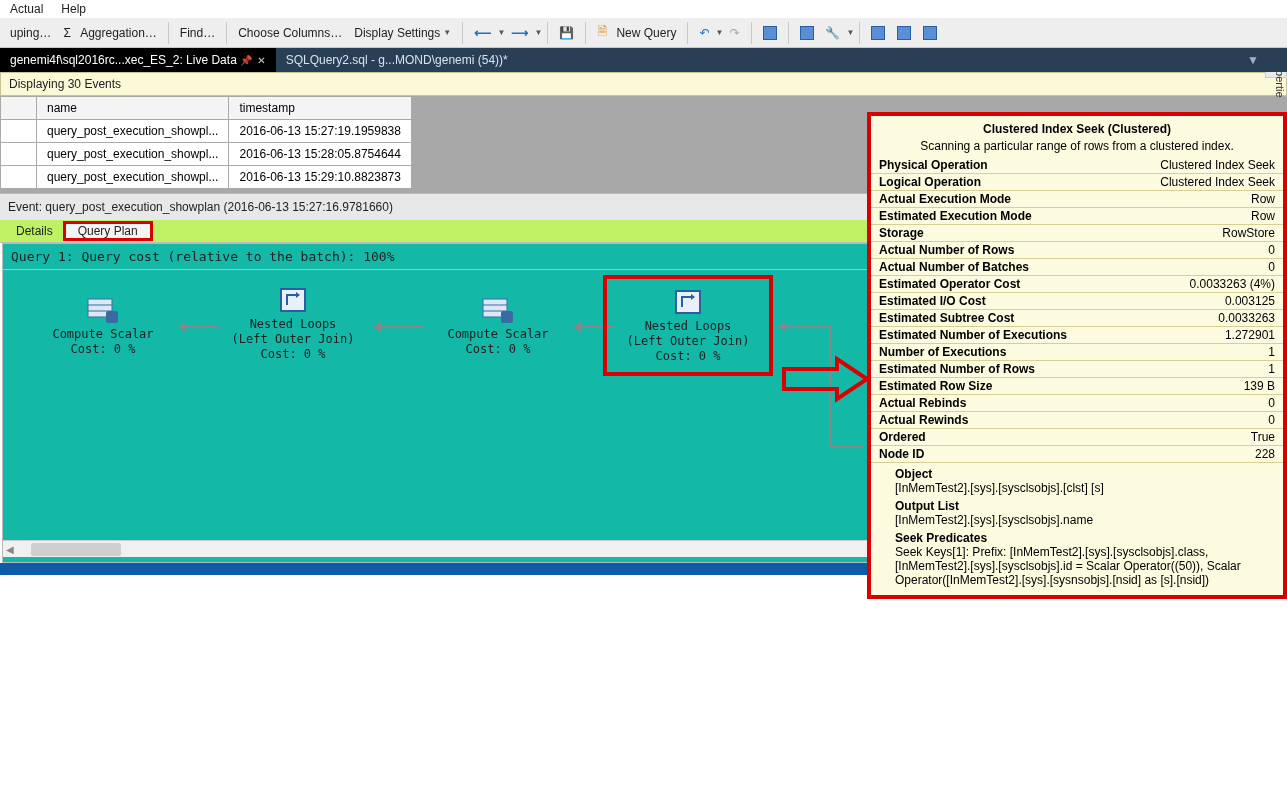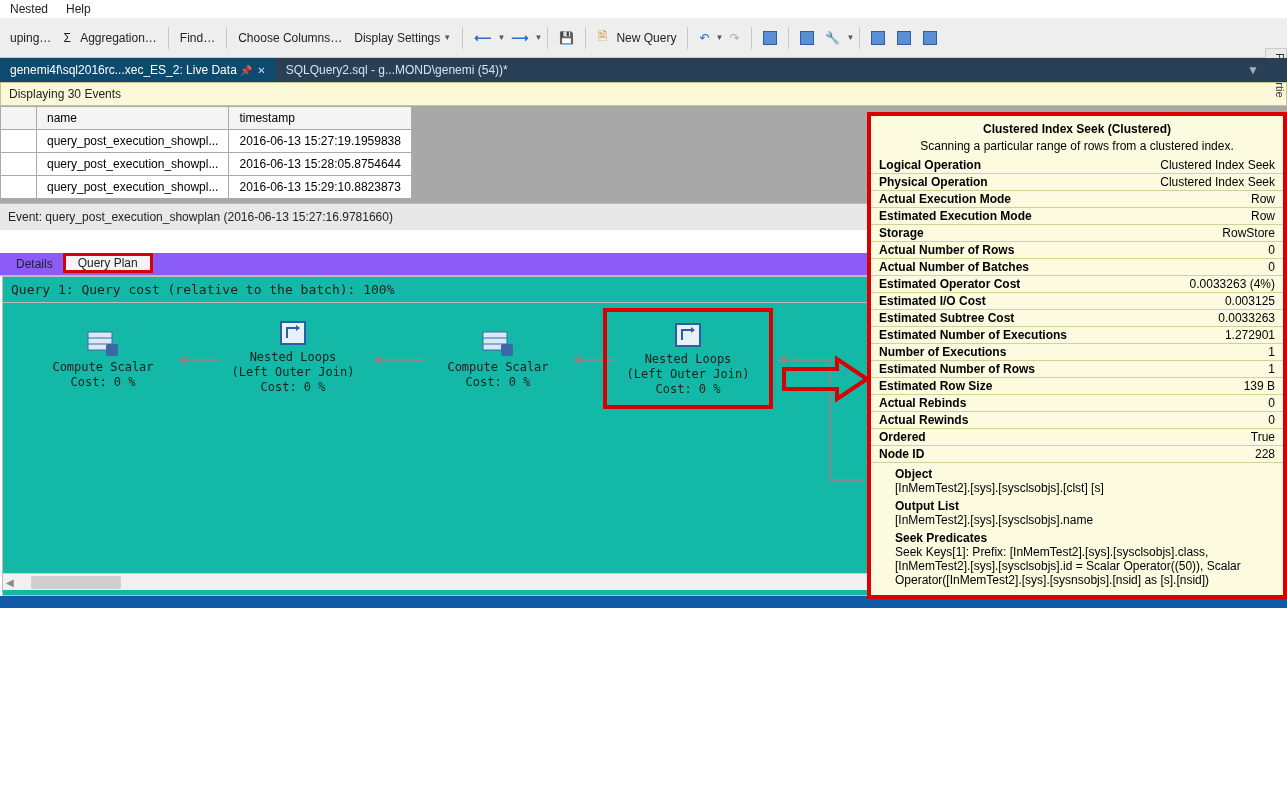--- a/index.html
+++ b/index.html
@@ -16,21 +16,21 @@
   .menubar {
     display: flex;
     gap: 18px;
     padding: 2px 10px;
     color: #222;
     font-size: 12px;
   }
   .toolbar {
     display: flex;
     align-items: center;
-    height: 40px;
+    height: 30px;
     background: #eee;
     border-bottom: 1px solid #c8c8c8;
     padding: 0 4px;
     font-size: 12px;
     color: #222;
   }
   .tool-sep {
     width: 1px;
     height: 22px;
     background: #c8c8c8;
@@ -62,21 +62,21 @@
   }
   .tab {
     padding: 3px 10px;
     height: 24px;
     display: flex;
     align-items: center;
     gap: 4px;
     cursor: pointer;
   }
   .tab.active {
-    background: #0c4a6e;
+    background: #000000;
     color: #fff;
   }
   .tab .pin { font-size: 10px; opacity: .8; }
   .tab .close { font-size: 10px; opacity: .8; }
   .prop-side {
     position: absolute;
     right: 0;
     top: 48px;
     height: 30px;
     width: 22px;
@@ -113,25 +113,24 @@
   }
   .event-info {
     background: #e8e8e8;
     border-top: 1px solid #bbb;
     padding: 6px 8px;
     font-size: 12px;
     color: #222;
   }
   .subtabs {
     display: flex;
-    background: #8b5cf6;
-    align-items: flex-start;
+    background: #bef264;
+    align-items: center;
     border-bottom: 1px solid #bbb;
     padding-left: 6px;
-    margin-top: 23px;
   }
   .subtab {
     padding: 4px 10px;
     font-size: 12px;
     cursor: pointer;
     color: #222;
   }
   .subtab.details { }
   .subtab.queryplan {
     border: 3px solid #d80000;
@@ -257,21 +256,21 @@
   .tt-section .sec-val { word-break: break-word; }
   .main-content{
     height: 589px;
     overflow: hidden;
   }
 </style>
 </head>
 <body>
 
 <div class="menubar">
-  <span>Nested</span>
+  <span>Actual</span>
   <span>Help</span>
 </div>
 
 <div class="toolbar">
   <span class="tool-btn">uping…</span>
   <span class="tool-btn">
     <span>Σ</span>&nbsp;
     <span>Aggregation…</span>
   </span>
   <div class="tool-sep"></div>
@@ -459,25 +458,25 @@
 <svg class="big-arrow" width="90" height="48">
   <path d="M2 14 L55 14 L55 4 L85 24 L55 44 L55 34 L2 34 Z" fill="none" stroke="#d80000" stroke-width="4"></path>
 </svg>
 
 <div class="tooltip">
   <div class="tt-title">Clustered Index Seek (Clustered)</div>
   <div class="tt-desc">Scanning a particular range of rows from a clustered index.</div>
   <table class="tt-table">
     <tbody id="tt-rows">
         <tr>
+          <td>Physical Operation</td>
+          <td>Clustered Index Seek</td>
+        </tr>
+        <tr>
           <td>Logical Operation</td>
-          <td>Clustered Index Seek</td>
-        </tr>
-        <tr>
-          <td>Physical Operation</td>
           <td>Clustered Index Seek</td>
         </tr>
         <tr>
           <td>Actual Execution Mode</td>
           <td>Row</td>
         </tr>
         <tr>
           <td>Estimated Execution Mode</td>
           <td>Row</td>
         </tr>

